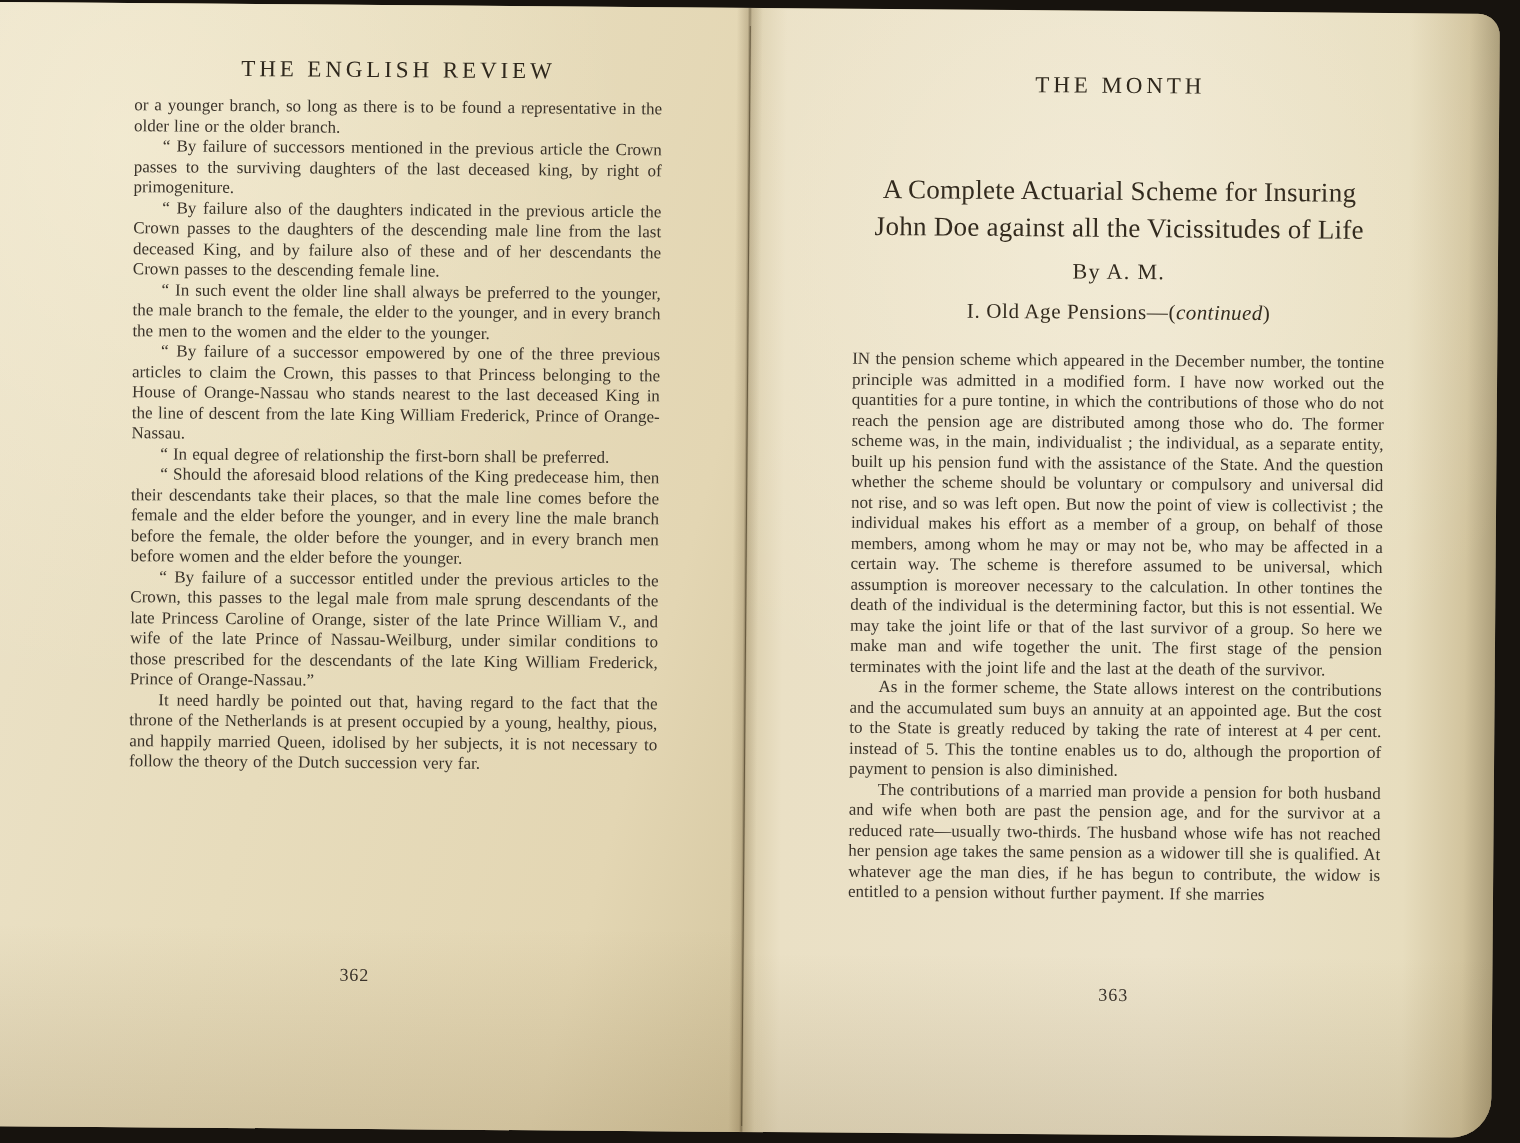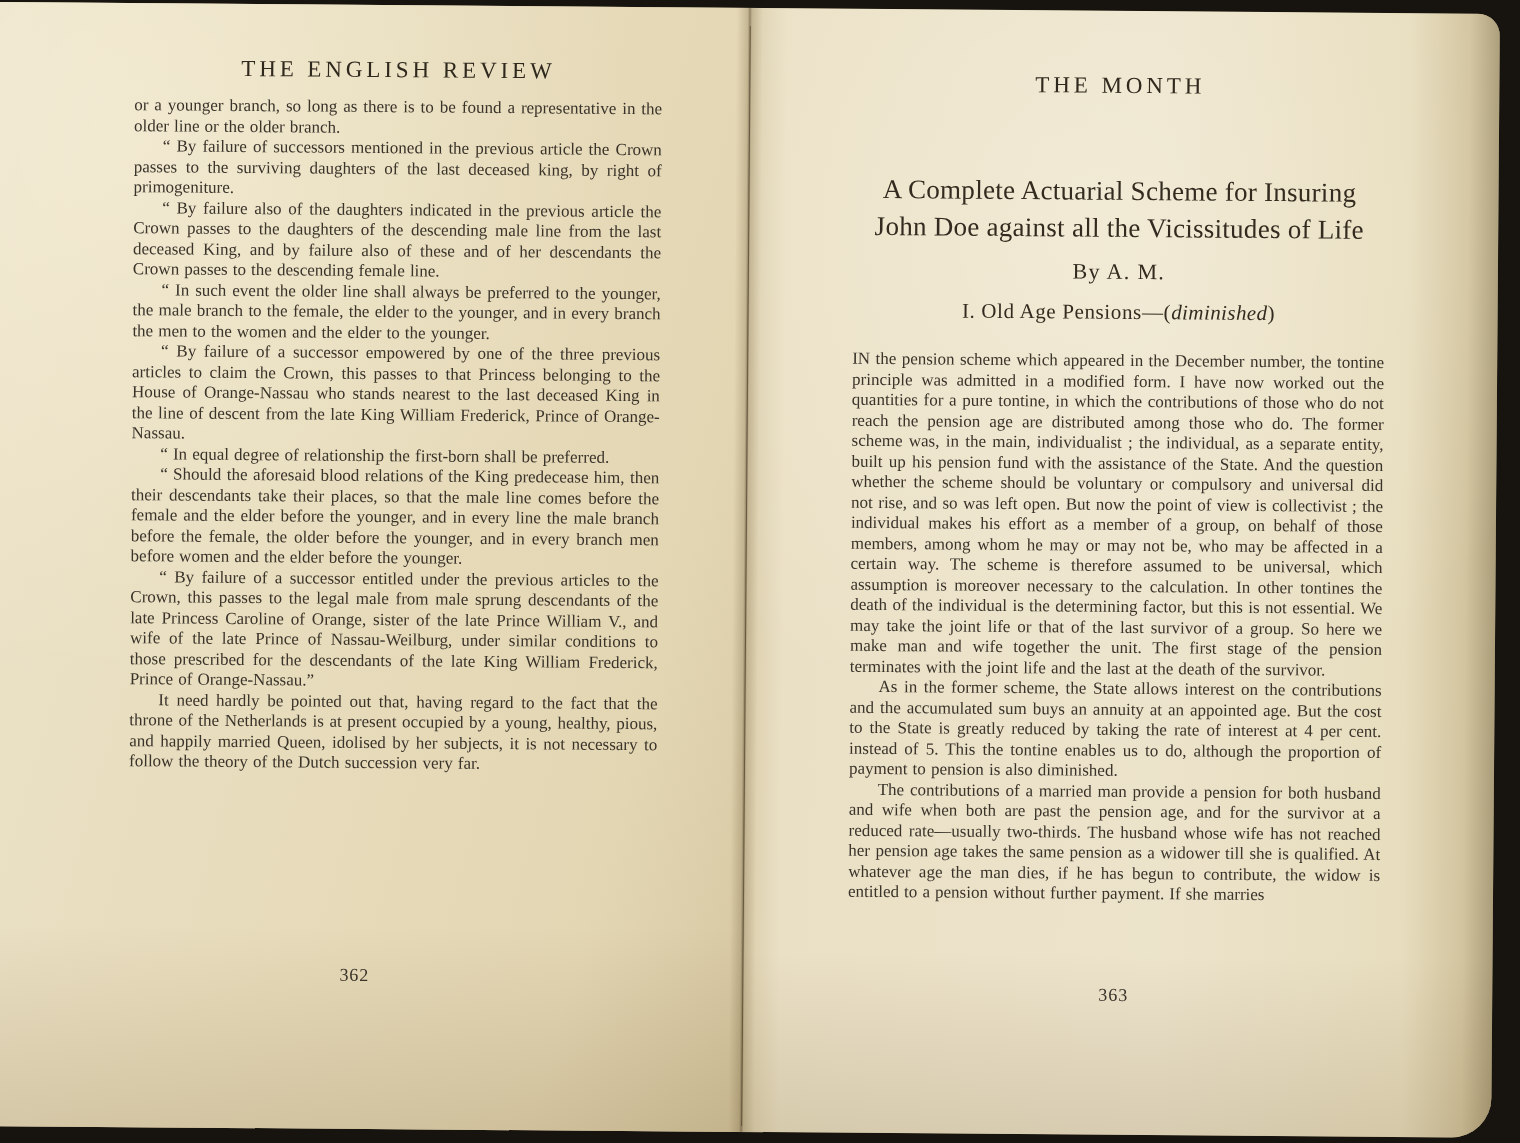--- a/index.html
+++ b/index.html
@@ -115,21 +115,21 @@
   </div>
 
   <div class="text-col col-right">
     <div class="running-head">THE MONTH</div>
     <h1 class="article-title">
       <span>A Complete Actuarial Scheme for Insuring</span><br>
       <span>John Doe against all the Vicissitudes of Life</span>
     </h1>
     <div class="byline">By A. M.</div>
     <div class="section-heading">
-      <span>I.  Old Age Pensions—(</span><i>diminished</i><span>)</span>
+      <span>I.  Old Age Pensions—(</span><i>continued</i><span>)</span>
     </div>
     <div class="body-text">
         <p class="para">IN the pension scheme which appeared in the December number, the tontine principle was admitted in a modified form.  I have now worked out the quantities for a pure tontine, in which the contributions of those who do not reach the pension age are distributed among those who do.  The former scheme was, in the main, individualist ; the individual, as a separate entity, built up his pension fund with the assistance of the State.  And the question whether the scheme should be voluntary or compulsory and universal did not rise, and so was left open.  But now the point of view is collectivist ; the individual makes his effort as a member of a group, on behalf of those members, among whom he may or may not be, who may be affected in a certain way.  The scheme is therefore assumed to be universal, which assumption is moreover necessary to the calculation.  In other tontines the death of the individual is the determining factor, but this is not essential.  We may take the joint life or that of the last survivor of a group.  So here we make man and wife together the unit.  The first stage of the pension terminates with the joint life and the last at the death of the survivor.</p>
         <p class="para">As in the former scheme, the State allows interest on the contributions and the accumulated sum buys an annuity at an appointed age.  But the cost to the State is greatly reduced by taking the rate of interest at 4 per cent. instead of 5.  This the tontine enables us to do, although the proportion of payment to pension is also diminished.</p>
         <p class="para">The contributions of a married man provide a pension for both husband and wife when both are past the pension age, and for the survivor at a reduced rate—usually two-thirds.  The husband whose wife has not reached her pension age takes the same pension as a widower till she is qualified.  At whatever age the man dies, if he has begun to contribute, the widow is entitled to a pension without further payment.  If she marries</p>
       </div>
   </div>
 
   <div class="pageno pageno-left">362</div>
   <div class="pageno pageno-right">363</div>

